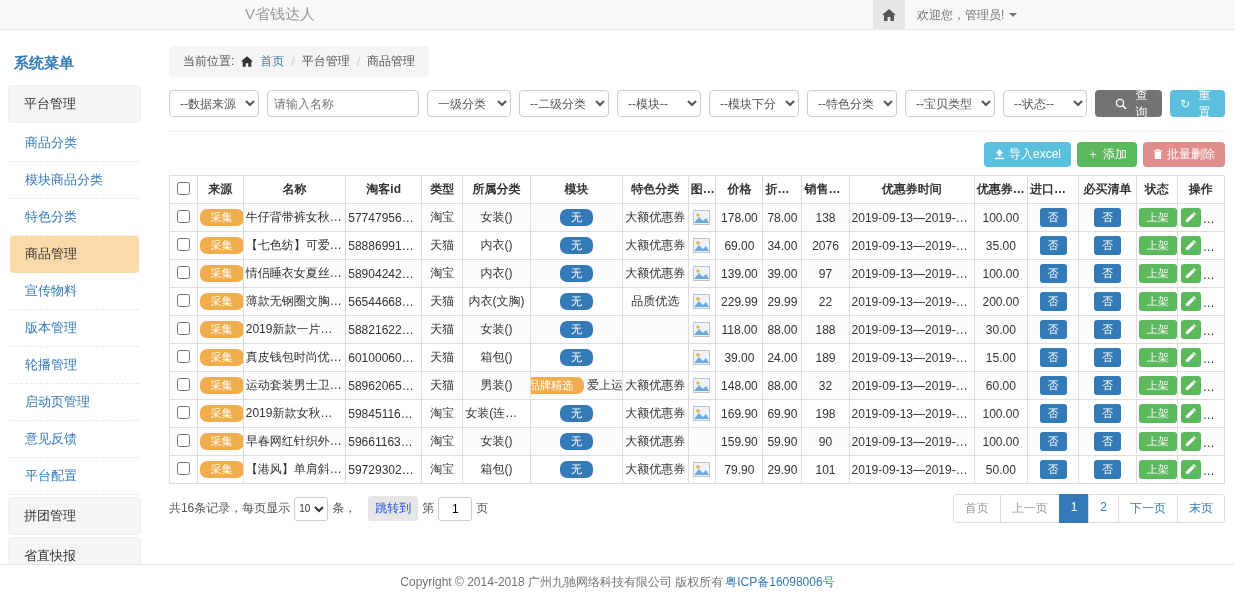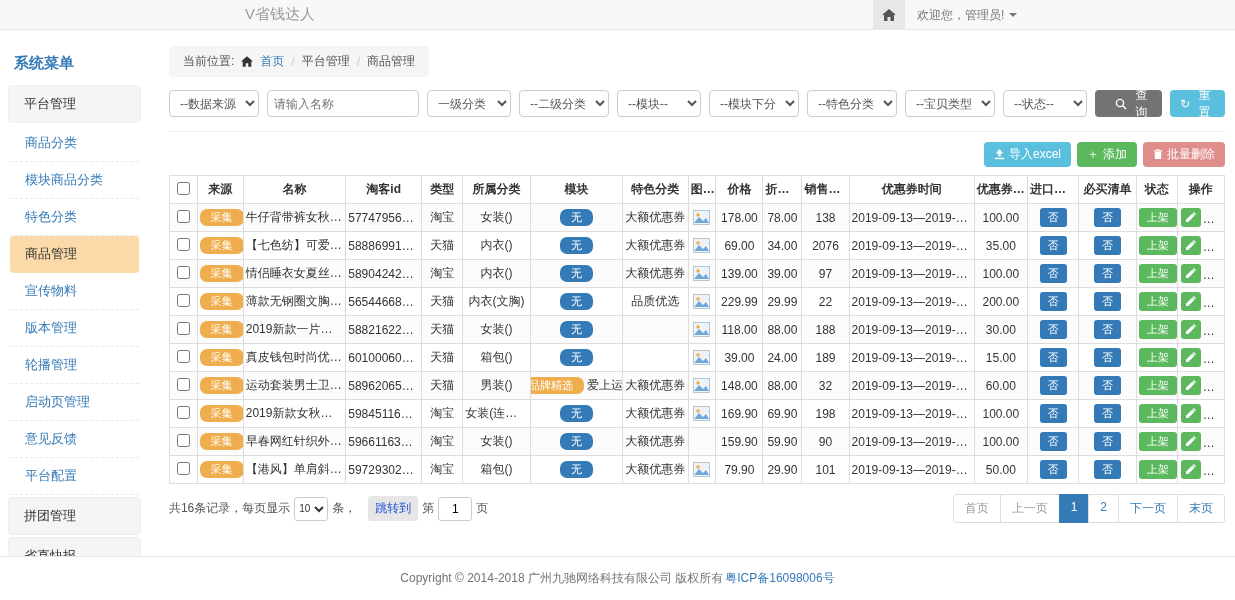--- a/index.html
+++ b/index.html
@@ -80,21 +80,21 @@
   .jump-input { width:34px; height:24px; border:1px solid #ccc; border-radius:3px; text-align:center; font-size:12px; outline:none; }
   .pager-right { display:flex; }
   .page-btn { border:1px solid #ddd; background:#fff; color:#337ab7; padding:5px 11px; font-size:12px;
     cursor:pointer; margin-left:-1px; }
   .page-btn.first { border-radius:3px 0 0 3px; }
   .page-btn.last { border-radius:0 3px 3px 0; }
   .page-btn.disabled { color:#999; }
   .page-btn.active { background:#337ab7; color:#fff; border-color:#337ab7; }
 
   
-  .footer { position:fixed; left:0; bottom:0; width:1235px; height:44px; background:#fff;
+  .footer { position:fixed; left:0; bottom:0; width:1235px; height:36px; background:#fff;
     border-top:1px solid #e7e7e7; display:flex; align-items:center; justify-content:center;
     font-size:12px; color:#737373; gap:2px; }
   .footer a { color:#337ab7; text-decoration:none; cursor:pointer; }
   svg { display:block; }
 </style>
 </head>
 <body>
 
 <div class="topbar">
   <div class="brand">V省钱达人</div>

